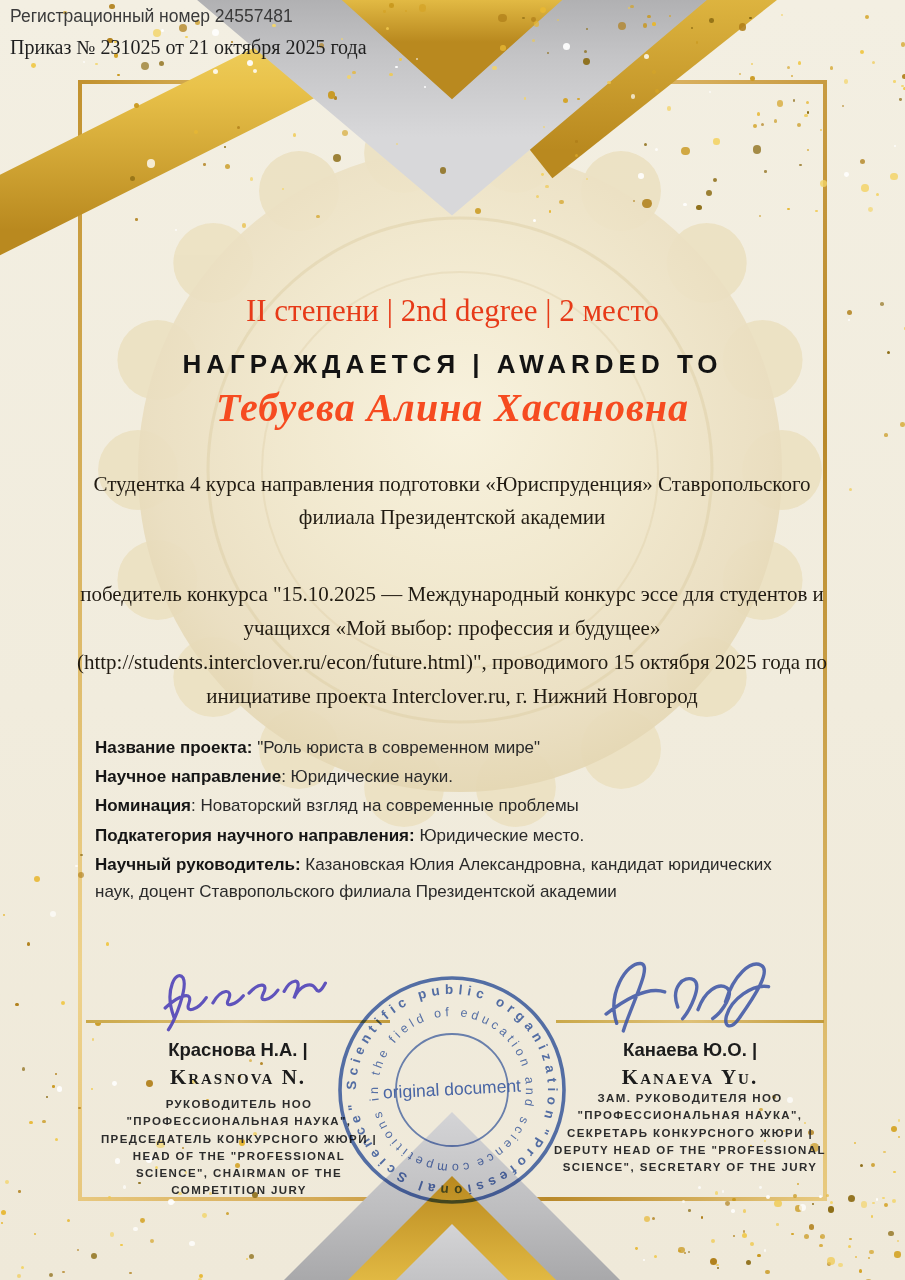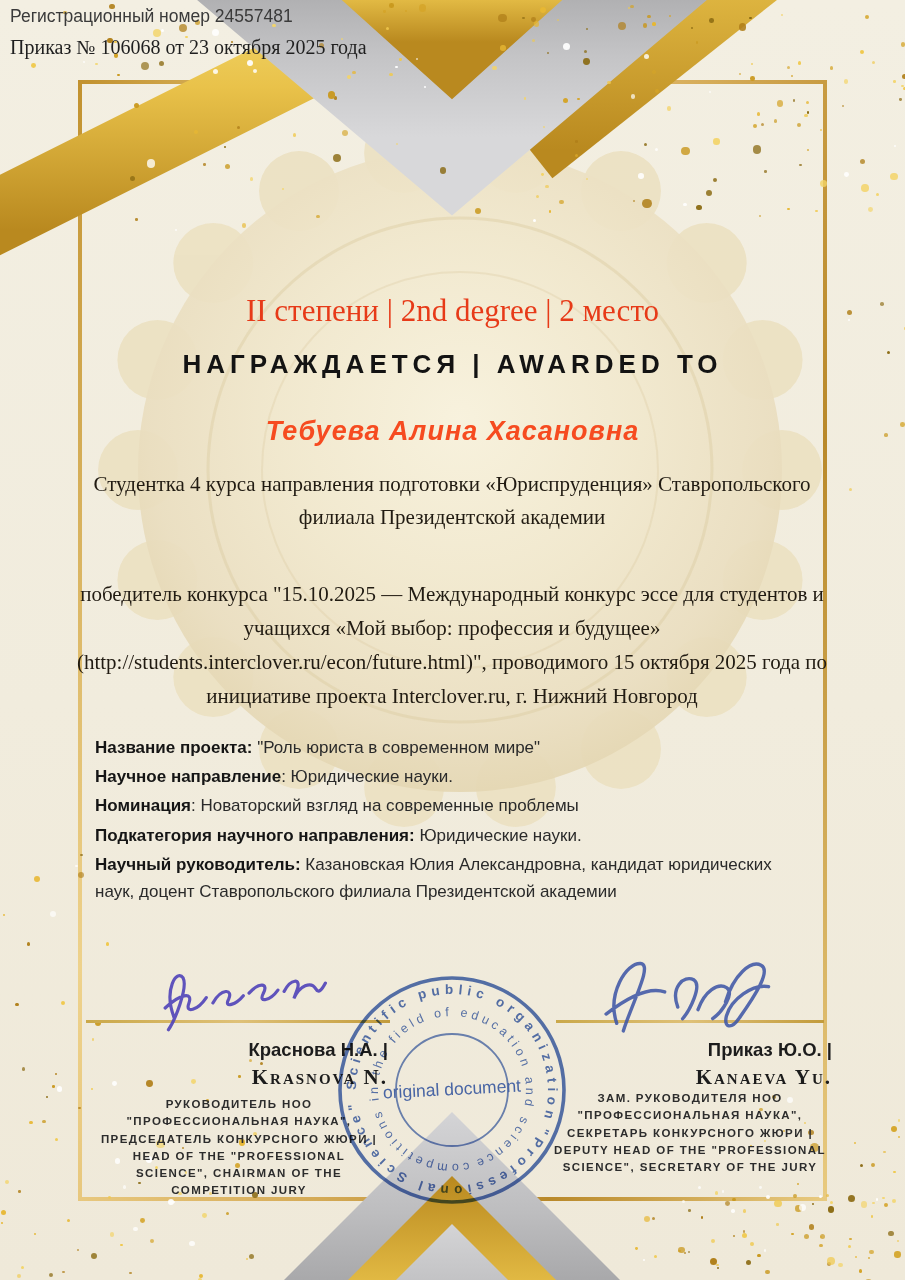--- a/index.html
+++ b/index.html
@@ -26,36 +26,36 @@
   
   #reg-number{left:10px;top:6px;font-family:"Liberation Sans",sans-serif;font-size:17.5px;color:#3a3a3a;z-index:5;}
   #order-number{left:10px;top:36px;font-size:20px;color:#1f1f1f;z-index:5;}
   
   .center{width:905px;text-align:center;z-index:5;}
   #title{top:168px;font-family:"DejaVu Serif",serif;font-style:italic;font-size:76px;
          color:#a9802d;letter-spacing:3px;text-shadow:1px 2px 2px rgba(120,90,20,.25);}
   #subtitle{top:293px;font-size:31px;color:#e73a18;}
   #awarded{top:349px;font-family:"Liberation Sans",sans-serif;font-weight:bold;font-size:26px;
            letter-spacing:5px;color:#131313;}
-  #recipient{top:416px;font-family:Liberation Sans, sans-serif;font-style:italic;font-weight:bold;
-             font-size:27px;color:#f64b20;letter-spacing:1px;}
+  #recipient{top:384px;font-family:Liberation Serif, serif;font-style:italic;font-weight:bold;
+             font-size:40px;color:#f64b20;letter-spacing:1px;}
   #description{top:468px;left:92px;width:720px;font-size:21px;line-height:1.55;color:#211b12;text-align:center;z-index:5;}
   #competition{top:577px;left:72px;width:760px;font-size:21px;line-height:1.62;color:#211b12;text-align:center;z-index:5;}
   #details{top:734px;left:95px;width:715px;z-index:5;font-family:"Liberation Sans",sans-serif;
            font-size:17px;line-height:1.6;color:#2a2a2a;text-align:left;}
   #details .drow{margin:0 0 2px 0;}
   #details b{color:#151515;}
   
   .sig-line{height:3px;background:linear-gradient(90deg,#caa84a,#dfc178,#c29b3c);top:1020px;z-index:5;}
   #sig-line-left{left:86px;width:304px;}
   #sig-line-right{left:556px;width:268px;}
   .sig-svg{z-index:5;}
   #sig-left-svg{left:150px;top:955px;transform:rotate(-6deg);}
   #sig-right-svg{left:585px;top:948px;transform:rotate(-4deg);}
-  .sig-name{z-index:5;text-align:right;font-family:"Liberation Sans",sans-serif;
+  .sig-name{z-index:5;text-align:center;font-family:"Liberation Sans",sans-serif;
             font-weight:bold;font-size:18.5px;color:#1c1c1c;line-height:1.35;}
   #sig-name-left{left:88px;top:1038px;width:300px;}
   #sig-name-right{left:548px;top:1038px;width:284px;}
   .sig-name .en{font-family:"Liberation Serif",serif;font-variant:small-caps;font-weight:bold;
                 font-size:21px;letter-spacing:2px;}
   .sig-role{z-index:5;text-align:center;font-family:"Liberation Sans",sans-serif;font-weight:bold;
             font-size:11.5px;letter-spacing:1.4px;line-height:1.5;color:#2c2c2c;}
   #sig-role-left{left:100px;top:1096px;width:278px;}
   #sig-role-right{left:552px;top:1090px;width:276px;}
   
@@ -465,52 +465,52 @@
       <div class="dot" style="height: 2.7px; width: 2.7px; left: 903.8px; top: 327.4px; background: rgb(240, 201, 78); opacity: 0.7;"></div>
       <div class="dot" style="height: 3.1px; width: 3.1px; left: 848.8px; top: 487.9px; background: rgb(240, 201, 78); opacity: 0.7;"></div>
       <div class="dot" style="height: 3.7px; width: 3.7px; left: 884px; top: 433.1px; background: rgb(201, 152, 29); opacity: 0.71;"></div>
       <div class="dot" style="height: 4.6px; width: 4.6px; left: 900.1px; top: 422.4px; background: rgb(212, 164, 40); opacity: 0.76;"></div>
       <div class="dot" style="height: 3.1px; width: 3.1px; left: 886.9px; top: 350.7px; background: rgb(138, 106, 18); opacity: 0.97;"></div>
     </div>
 
   <div id="frame" class="abs"></div>
 
   <div id="reg-number" class="abs">Регистрационный номер 24557481</div>
-  <div id="order-number" class="abs">Приказ № 106068 от 23 октября 2025 года</div>
+  <div id="order-number" class="abs">Приказ № 231025 от 21 октября 2025 года</div>
 
   <div id="subtitle" class="abs center">II степени | 2nd degree | 2 место</div>
   <div id="awarded" class="abs center">НАГРАЖДАЕТСЯ | AWARDED TO</div>
   <div id="recipient" class="abs center">Тебуева Алина Хасановна</div>
   <div id="description" class="abs">Студентка 4 курса направления подготовки «Юриспруденция» Ставропольского филиала Президентской академии</div>
   <div id="competition" class="abs">победитель конкурса "15.10.2025 — Международный конкурс эссе для студентов и учащихся «Мой выбор: профессия и будущее» (http://students.interclover.ru/econ/future.html)", проводимого 15 октября 2025 года по инициативе проекта Interclover.ru, г. Нижний Новгород</div>
 
   <div id="details" class="abs">
     <div class="drow"><b>Название проекта:</b><span> "Роль юриста в современном мире"</span></div>
     <div class="drow"><b>Научное направление</b><span>: Юридические науки.</span></div>
     <div class="drow"><b>Номинация</b><span>: Новаторский взгляд на современные проблемы</span></div>
-    <div class="drow"><b>Подкатегория научного направления:</b><span> Юридические науки.</span></div>
+    <div class="drow"><b>Подкатегория научного направления:</b><span> Юридические место.</span></div>
     <div class="drow"><b>Научный руководитель:</b><span> Казановская Юлия Александровна, кандидат юридических наук, доцент Ставропольского филиала Президентской академии</span></div>
   </div>
 
   <div id="sig-line-left" class="abs sig-line"></div>
   <div id="sig-line-right" class="abs sig-line"></div>
 
   <svg id="sig-left-svg" class="abs sig-svg" width="200" height="75">
     <path d="M22 55 C14 25 30 6 35 16 C39 26 22 58 15 66 M14 44 C30 32 44 30 38 42 C33 52 46 50 56 38 M62 44 C72 30 84 32 78 42 C72 51 85 48 93 40 M99 38 C110 28 120 30 113 40 C107 49 119 48 128 38 M134 40 C142 28 153 28 147 40 L143 48 C150 36 162 32 166 41 C168 46 172 42 176 36" fill="none" stroke="#4f42b8" stroke-width="3.2" stroke-linecap="round" opacity="0.9"></path>
   </svg>
   <svg id="sig-right-svg" class="abs sig-svg" width="215" height="95">
     <path d="M30 70 C22 40 44 10 58 12 C70 14 48 48 36 78 M20 60 C44 44 66 36 80 42 M92 58 C86 38 100 26 110 32 C118 38 104 62 96 70 M112 62 C120 44 134 36 142 42 C150 48 136 66 126 72 M140 56 C150 30 168 16 178 22 C188 28 170 52 152 74 C144 84 136 82 140 70 C146 54 168 40 184 44" fill="none" stroke="#3f57a6" stroke-width="3.4" stroke-linecap="round" opacity="0.88"></path>
   </svg>
 
   <div id="sig-name-left" class="abs sig-name">
     <div>Краснова Н.А. |</div>
     <div class="en">Krasnova N.</div>
   </div>
   <div id="sig-name-right" class="abs sig-name">
-    <div>Приказ Ю.О. |</div>
+    <div>Канаева Ю.О. |</div>
     <div class="en">Kanaeva Yu.</div>
   </div>
 
   <div id="sig-role-left" class="abs sig-role">РУКОВОДИТЕЛЬ НОО "ПРОФЕССИОНАЛЬНАЯ НАУКА", ПРЕДСЕДАТЕЛЬ КОНКУРСНОГО ЖЮРИ | HEAD OF THE "PROFESSIONAL SCIENCE", CHAIRMAN OF THE COMPETITION JURY</div>
   <div id="sig-role-right" class="abs sig-role">ЗАМ. РУКОВОДИТЕЛЯ НОО "ПРОФЕССИОНАЛЬНАЯ НАУКА", СЕКРЕТАРЬ КОНКУРСНОГО ЖЮРИ | DEPUTY HEAD OF THE "PROFESSIONAL SCIENCE", SECRETARY OF THE JURY</div>
 
   <svg id="stamp" class="abs" width="264" height="264">
     <defs>
       <path id="outerCirc" d="M 36 132 A 96 96 0 1 1 228 132 A 96 96 0 1 1 36 132"></path>
       <path id="innerCirc" d="M 58 132 A 74 74 0 1 1 206 132 A 74 74 0 1 1 58 132"></path>

